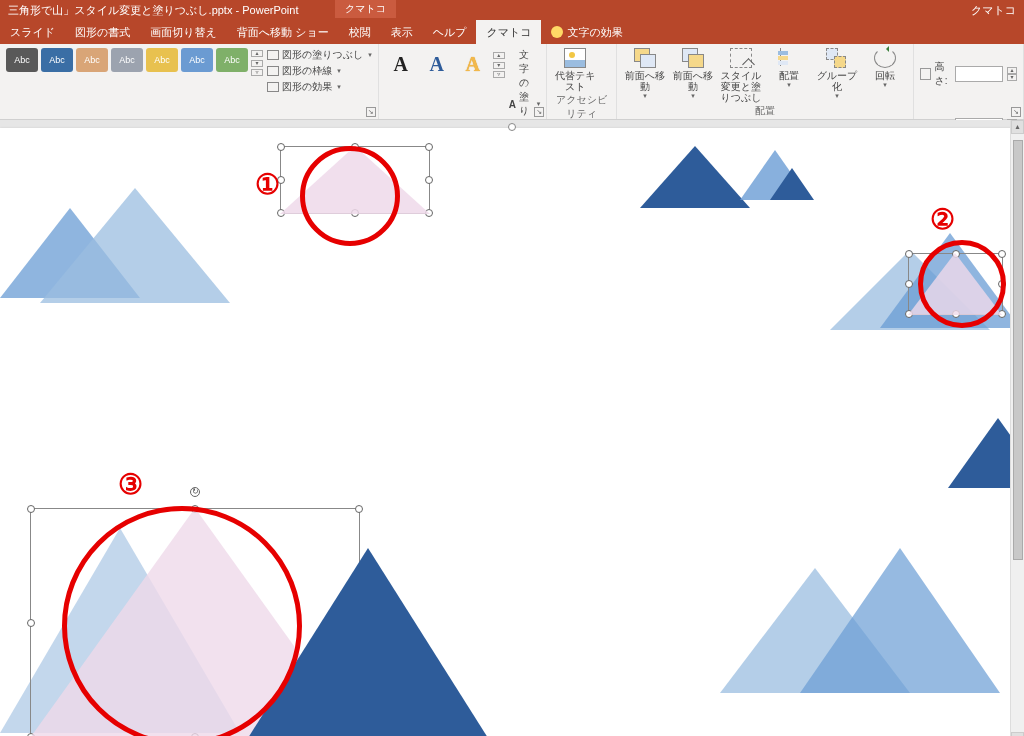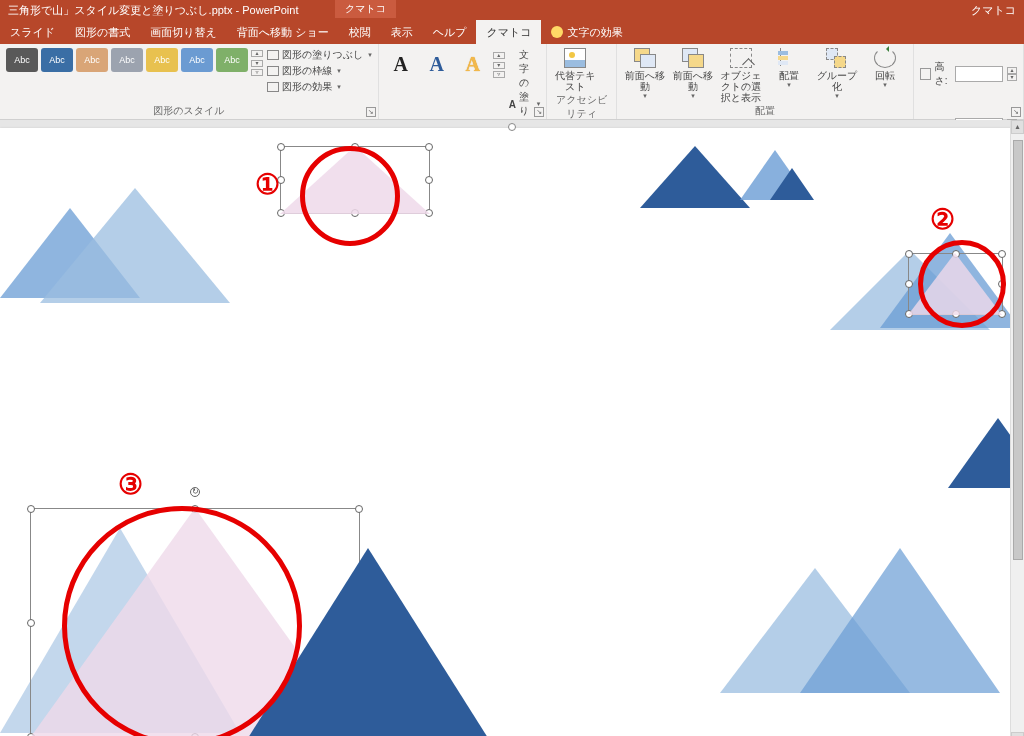--- a/index.html
+++ b/index.html
@@ -163,21 +163,20 @@
             <span>図形の枠線</span>
             <span class="dd">▾</span>
           </div>
         <div class="fill-item">
             <span class="mini-icon"></span>
             <span>図形の効果</span>
             <span class="dd">▾</span>
           </div>
       </div>
     </div>
-    <div class="group-label">図形のスタイル</div>
     <div class="dlg-launcher">↘</div>
   </div>
 
   <div class="group">
     <div class="group-body">
       <div class="wa-row">
         <div class="wa wa1">A</div>
         <div class="wa wa2">A</div>
         <div class="wa wa3">A</div>
         <div class="scroll-ctl">
@@ -225,21 +224,21 @@
           <span>前面へ移動</span>
           <span class="dd">▾</span>
         </div>
       <div class="big-btn">
           <div class="ico ico-back"></div>
           <span>前面へ移動</span>
           <span class="dd">▾</span>
         </div>
       <div class="big-btn">
           <div class="ico ico-sel"></div>
-          <span>オブジェクトの選択と表示</span>
+          <span>スタイル変更と塗りつぶし</span>
         </div>
       <div class="big-btn">
           <div class="ico ico-align"></div>
           <span>配置</span>
           <span class="dd">▾</span>
         </div>
       <div class="big-btn">
           <div class="ico ico-group"></div>
           <span>グループ化</span>
           <span class="dd">▾</span>

